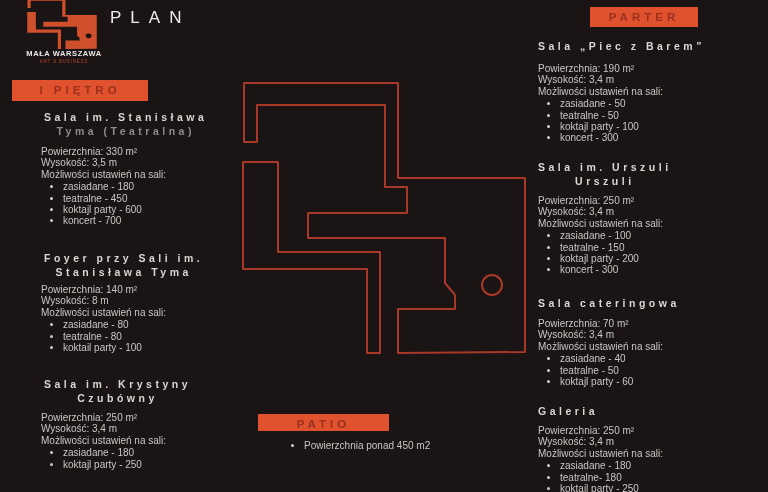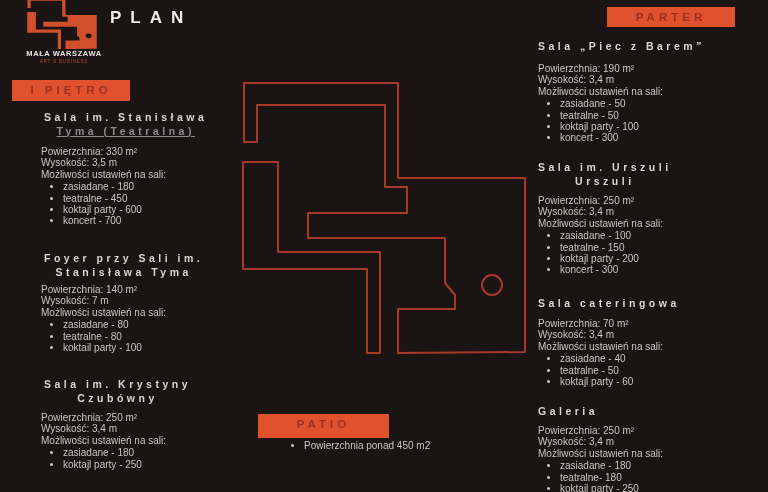--- a/index.html
+++ b/index.html
@@ -14,35 +14,35 @@
   .brand{
     position:absolute;left:24px;top:49px;width:80px;text-align:center;
     color:#e9e7e5;font-size:7.5px;font-weight:bold;letter-spacing:.6px;white-space:nowrap;
   }
   .tagline{
     position:absolute;left:24px;top:59px;width:80px;text-align:center;
     color:#b5452c;font-size:4.5px;letter-spacing:.8px;white-space:nowrap;
   }
   .title{
     position:absolute;left:110px;top:8px;margin:0;
-    color:#eeecea;font-size:17px;font-weight:bold;letter-spacing:9px;white-space:nowrap;
+    color:#eeecea;font-size:17px;font-weight:normal;letter-spacing:9px;white-space:nowrap;
   }
   .badge{
     position:absolute;background:#e0522e;color:#9c2f1d;
     font-weight:bold;font-size:11.5px;letter-spacing:4px;
     text-align:center;white-space:nowrap;
   }
-  #badge-floor1{left:12px;top:80px;width:118px;height:21px;line-height:21px;}
-  #badge-parter{left:590px;top:7px;width:128px;height:20px;line-height:20px;margin-left:17px;}
-  #badge-patio{left:258px;top:414px;width:131px;height:24px;line-height:20px;}
+  #badge-floor1{left:12px;top:80px;width:136px;height:21px;line-height:21px;}
+  #badge-parter{left:590px;top:7px;width:108px;height:20px;line-height:20px;}
+  #badge-patio{left:258px;top:414px;width:131px;height:17px;line-height:20px;}
   .room{position:absolute;margin:0;text-align:center;}
   .room-title{margin:0;font-size:10.5px;font-weight:bold;letter-spacing:3.5px;
     color:#d9d6d4;line-height:13.5px;white-space:nowrap;}
   .room-title .t1,.room-title .t2{display:block;}
-  .room-title .dim{color:#8c8c8c;text-decoration:underline;}
+  .room-title .dim{color:#8c8c8c;}
   .room-body{position:absolute;color:#c9c6c4;font-size:10px;width:235px;}
   .room-body p{margin:0;line-height:11.4px;white-space:nowrap;}
   .room-body ul{list-style:none;margin:1px 0 0 0;padding:0;}
   .room-body li,.patio-note{
     position:relative;padding-left:22px;line-height:11.4px;white-space:nowrap;
   }
   .room-body li::before,.patio-note::before{
     content:"";position:absolute;left:9px;top:4px;width:3px;height:3px;
     border-radius:50%;background:#cfccca;
   }
@@ -95,21 +95,21 @@
   </div>
 
   <section class="room" style="left:44px;top:252px">
     <h2 class="room-title">
       <span class="t1">Foyer przy Sali im.</span>
       <span class="t2">Stanisława Tyma</span>
     </h2>
   </section>
   <div class="room-body" style="left:41px;top:284px">
     <p>Powierzchnia: 140 m²</p>
-    <p>Wysokość: 7 m</p>
+    <p>Wysokość: 8 m</p>
     <p>Możliwości ustawień na sali:</p>
     <ul>
       <li>zasiadane - 80</li>
       <li>teatralne - 80</li>
       <li>koktail party - 100</li>
     </ul>
   </div>
 
   <section class="room" style="left:44px;top:378px">
     <h2 class="room-title">

